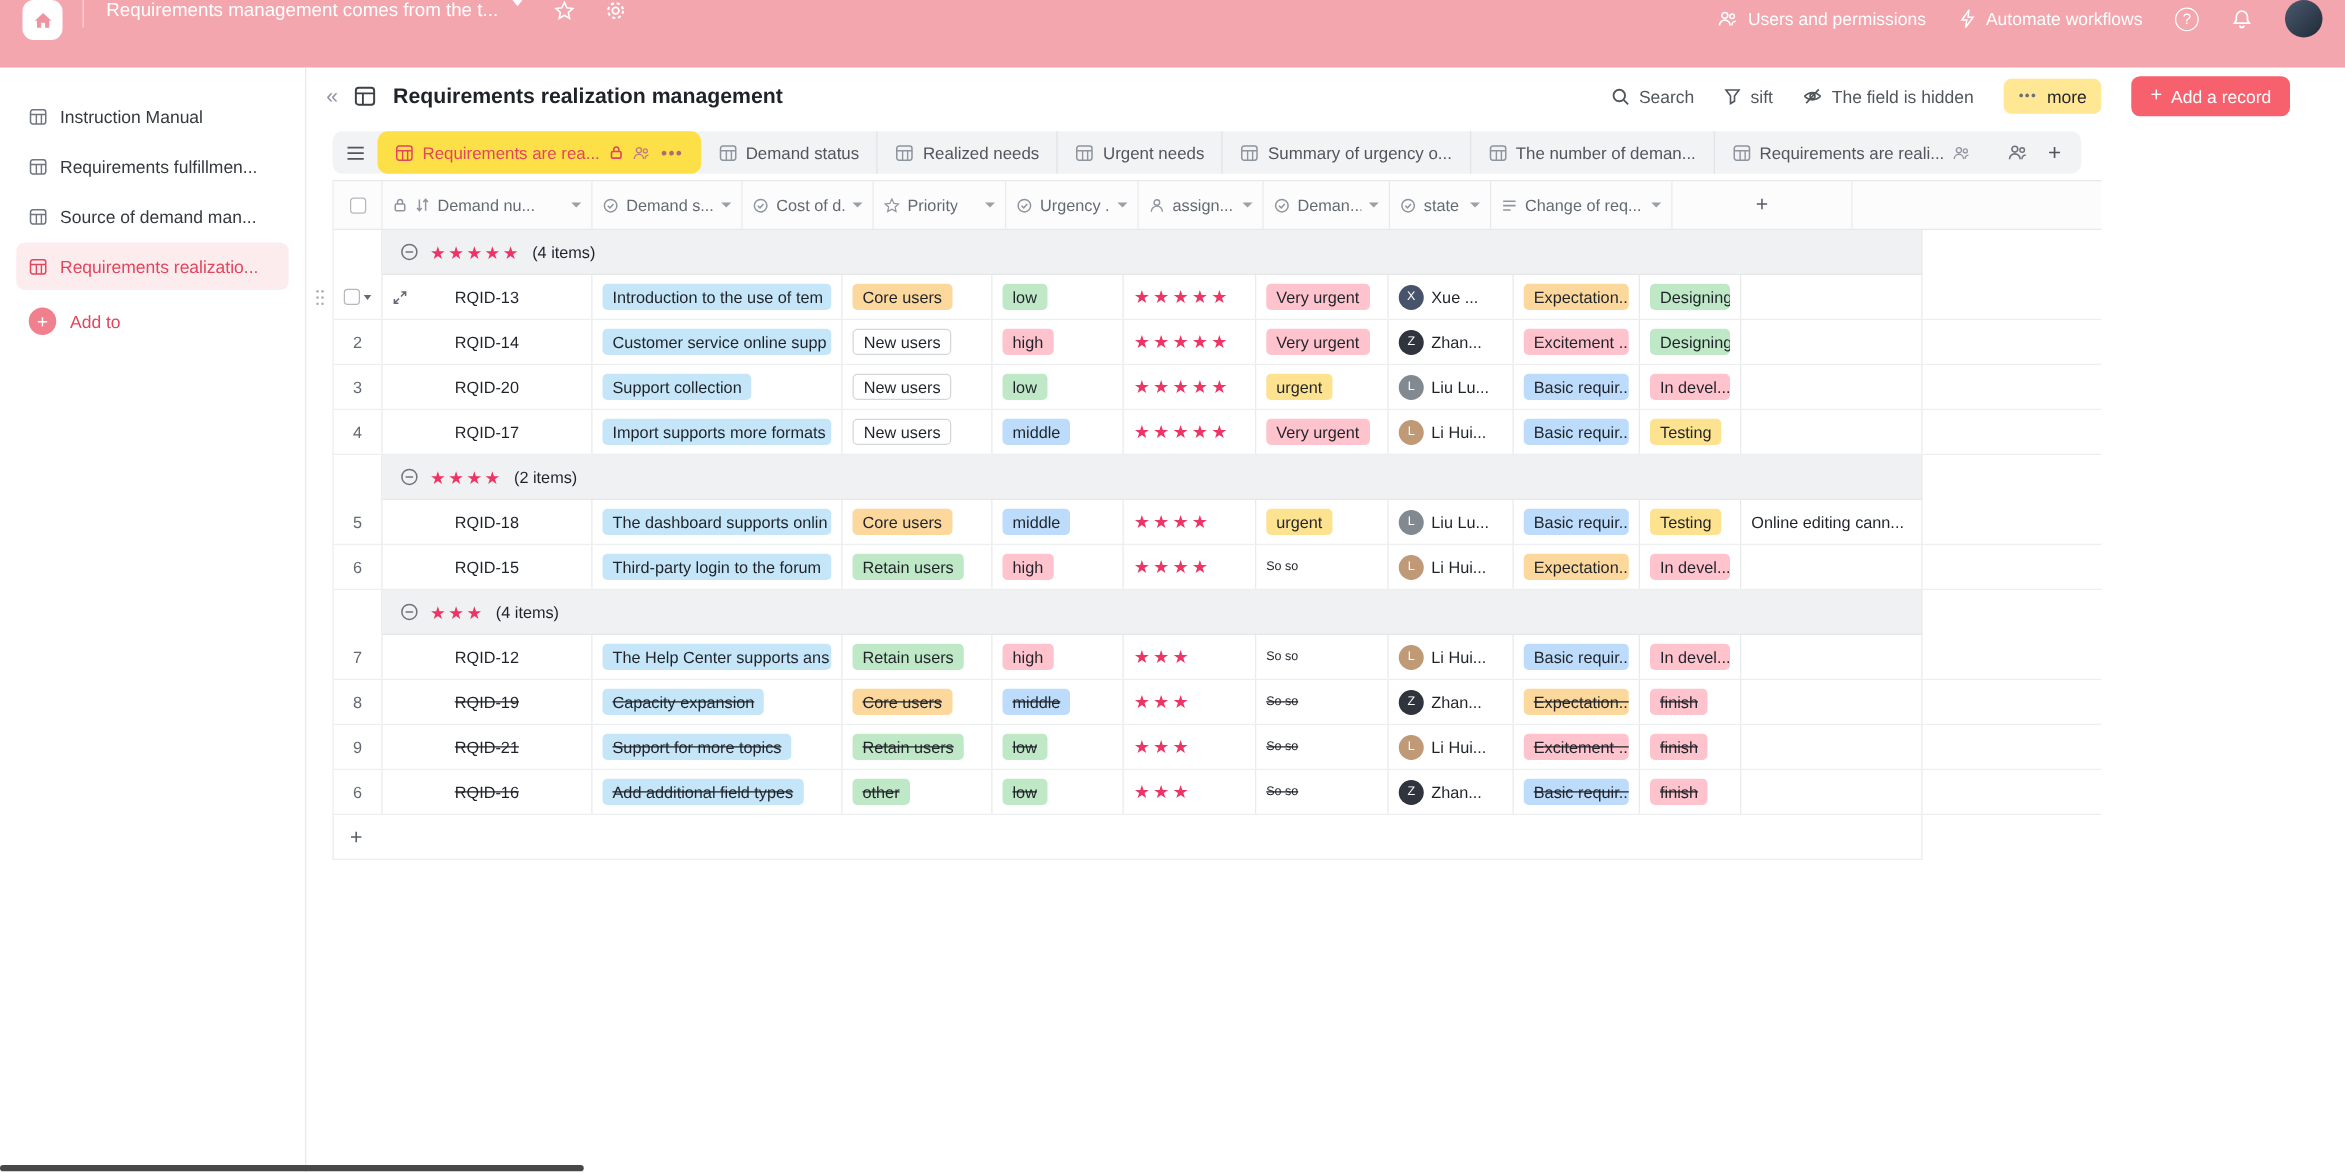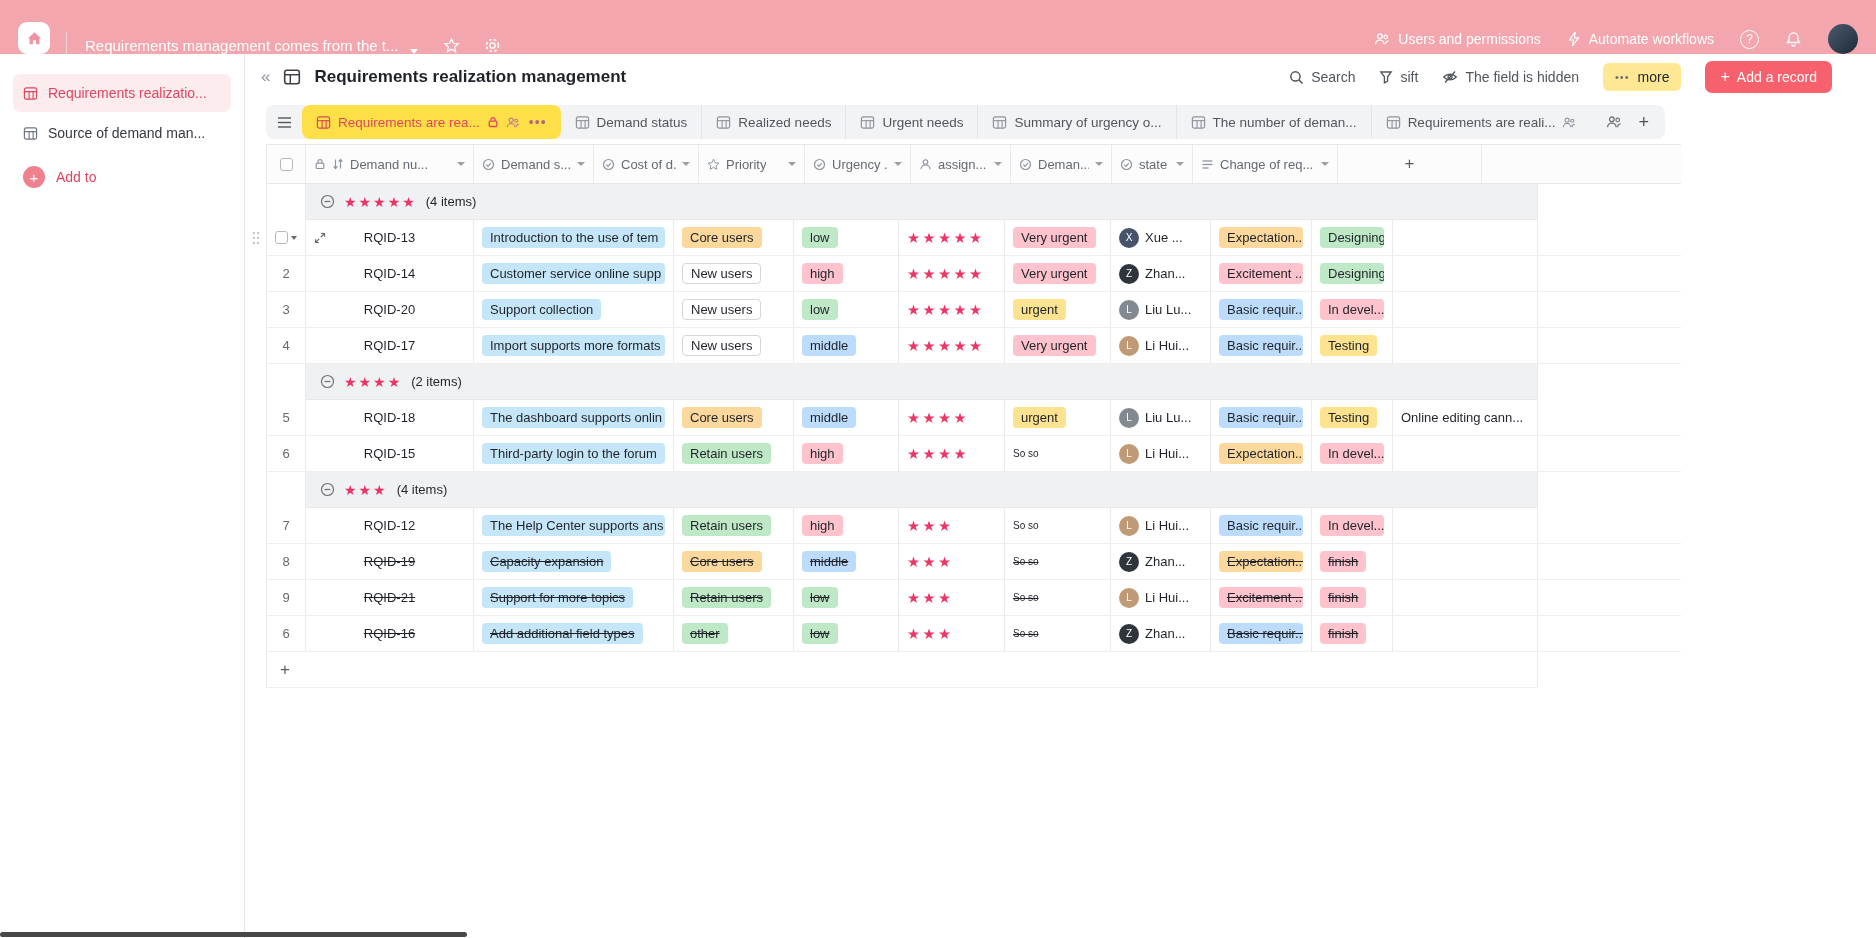--- a/index.html
+++ b/index.html
@@ -1,19 +1,19 @@
 <!DOCTYPE html>
 <html style="--accent: #e0465e; --topbar: #f3a6ae; --button: #f7616e; --more: #ffe793; --star: #ee3464; --chiptext: #1f2329;"><head>
 <meta charset="utf-8">
 <style>
   *{margin:0;padding:0;box-sizing:border-box;font-family:"Liberation Sans",sans-serif}
   html,body{width:1876px;height:938px;overflow:hidden;background:#fff;color:#1f2329;position:relative}
 
   
-  .topbar{height:54px;background:var(--topbar,#f3a6ae);display:flex;align-items:flex-end;padding:0 18px;gap:10px}
+  .topbar{height:54px;background:var(--topbar,#f3a6ae);display:flex;align-items:flex-start;padding:0 18px;gap:10px}
   .home-btn{width:32px;height:32px;background:#fff;border-radius:9px;display:flex;align-items:center;justify-content:center;flex:none;cursor:pointer}
   .tb-divider{width:1px;height:22px;background:rgba(255,255,255,.55);margin:0 8px 0 6px}
   .doc-title{color:#fff;font-size:15px;max-width:345px;white-space:nowrap;overflow:hidden}
   .tb-caret{width:0;height:0;border-left:4.5px solid transparent;border-right:4.5px solid transparent;border-top:5px solid #fff;margin:0 8px 0 2px}
   .tb-ic{display:flex;align-items:center;justify-content:center;margin:0 7px;cursor:pointer}
   .tb-right{margin-left:auto;display:flex;align-items:center;gap:26px;color:#fff;font-size:14px}
   .tb-item{display:flex;align-items:center;gap:8px;cursor:pointer;white-space:nowrap}
   .tb-circle{width:19px;height:19px;border:1.5px solid #fff;border-radius:50%;display:flex;align-items:center;justify-content:center;font-size:12px;color:#fff;cursor:pointer}
   .tb-avatar{width:30px;height:30px;border-radius:50%;background:linear-gradient(135deg,#4a5a6e,#1f2a38);flex:none;cursor:pointer}
 
@@ -164,41 +164,63 @@
         </svg>
     </span>
     <span class="tb-avatar"></span>
   </div>
 </div>
 
 <div class="shell">
 
   <aside class="sidebar">
     <nav id="sidebar-nav">
-        <div class="side-item active">
+        <div class="side-item">
           <span class="s-ic">
             <svg width="15" height="15" viewBox="0 0 16 16">
-              <rect x="1.5" y="2" width="13" height="12" rx="2" fill="none" stroke="#e0465e" stroke-width="1.3"></rect>
-              <line x1="1.5" y1="6" x2="14.5" y2="6" stroke="#e0465e" stroke-width="1.2"></line>
-              <line x1="6.5" y1="6" x2="6.5" y2="14" stroke="#e0465e" stroke-width="1.2"></line>
-              <line x1="10.8" y1="6" x2="10.8" y2="14" stroke="#e0465e" stroke-width="1.2"></line>
+              <rect x="1.5" y="2" width="13" height="12" rx="2" fill="none" stroke="#6f7681" stroke-width="1.3"></rect>
+              <line x1="1.5" y1="6" x2="14.5" y2="6" stroke="#6f7681" stroke-width="1.2"></line>
+              <line x1="6.5" y1="6" x2="6.5" y2="14" stroke="#6f7681" stroke-width="1.2"></line>
+              <line x1="10.8" y1="6" x2="10.8" y2="14" stroke="#6f7681" stroke-width="1.2"></line>
             </svg>
           </span>
-          <span>Requirements realizatio...</span>
+          <span>Instruction Manual</span>
+        </div>
+        <div class="side-item">
+          <span class="s-ic">
+            <svg width="15" height="15" viewBox="0 0 16 16">
+              <rect x="1.5" y="2" width="13" height="12" rx="2" fill="none" stroke="#6f7681" stroke-width="1.3"></rect>
+              <line x1="1.5" y1="6" x2="14.5" y2="6" stroke="#6f7681" stroke-width="1.2"></line>
+              <line x1="6.5" y1="6" x2="6.5" y2="14" stroke="#6f7681" stroke-width="1.2"></line>
+              <line x1="10.8" y1="6" x2="10.8" y2="14" stroke="#6f7681" stroke-width="1.2"></line>
+            </svg>
+          </span>
+          <span>Requirements fulfillmen...</span>
         </div>
         <div class="side-item">
           <span class="s-ic">
             <svg width="15" height="15" viewBox="0 0 16 16">
               <rect x="1.5" y="2" width="13" height="12" rx="2" fill="none" stroke="#6f7681" stroke-width="1.3"></rect>
               <line x1="1.5" y1="6" x2="14.5" y2="6" stroke="#6f7681" stroke-width="1.2"></line>
               <line x1="6.5" y1="6" x2="6.5" y2="14" stroke="#6f7681" stroke-width="1.2"></line>
               <line x1="10.8" y1="6" x2="10.8" y2="14" stroke="#6f7681" stroke-width="1.2"></line>
             </svg>
           </span>
           <span>Source of demand man...</span>
+        </div>
+        <div class="side-item active">
+          <span class="s-ic">
+            <svg width="15" height="15" viewBox="0 0 16 16">
+              <rect x="1.5" y="2" width="13" height="12" rx="2" fill="none" stroke="#e0465e" stroke-width="1.3"></rect>
+              <line x1="1.5" y1="6" x2="14.5" y2="6" stroke="#e0465e" stroke-width="1.2"></line>
+              <line x1="6.5" y1="6" x2="6.5" y2="14" stroke="#e0465e" stroke-width="1.2"></line>
+              <line x1="10.8" y1="6" x2="10.8" y2="14" stroke="#e0465e" stroke-width="1.2"></line>
+            </svg>
+          </span>
+          <span>Requirements realizatio...</span>
         </div>
       </nav>
     <div class="add-to">
       <span class="add-circle">+</span>
       <span>Add to</span>
     </div>
   </aside>
 
   <main class="main">
 

